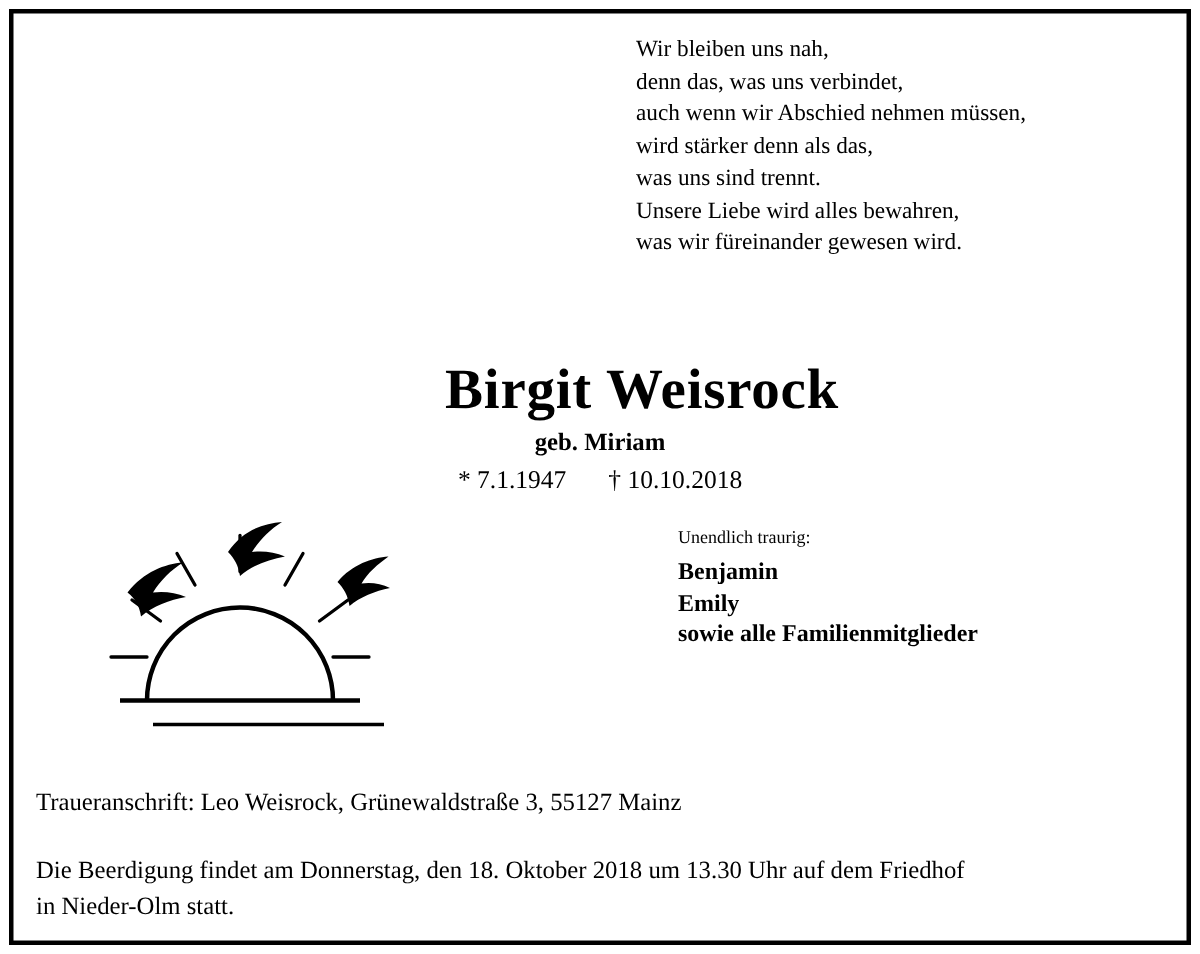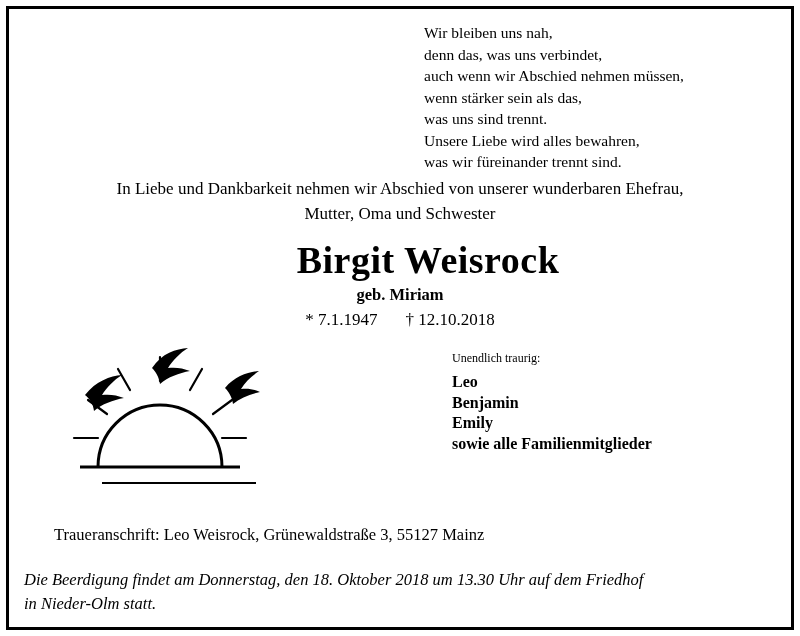--- a/index.html
+++ b/index.html
@@ -130,66 +130,59 @@
     height: 190px;
   }
 
   
   .addr {
     position: absolute;
     left: 24px;
     top: 525px;
     font-size: 16.5px;
     color: #000;
-    margin-left: 30px;
   }
   .funeral {
     position: absolute;
     left: 24px;
     top: 568px;
     width: 760px;
     font-size: 16.5px;
     line-height: 24px;
     color: #000;
-    font-style: italic;
   }
 </style>
 </head>
 <body>
 
 <div class="page">
   <div class="border-frame"></div>
 
   <div class="content">
 
     <div class="poem">
       <div>Wir bleiben uns nah,</div>
       <div>denn das, was uns verbindet,</div>
       <div>auch wenn wir Abschied nehmen müssen,</div>
-      <div>wenn stärker sein als das,</div>
+      <div>wird stärker denn als das,</div>
       <div>was uns sind trennt.</div>
       <div>Unsere Liebe wird alles bewahren,</div>
-      <div>was wir füreinander trennt sind.</div>
-    </div>
-
-    <div class="intro">
-      <div>In Liebe und Dankbarkeit nehmen wir Abschied von unserer wunderbaren Ehefrau,</div>
-      <div>Mutter, Oma und Schwester</div>
-    </div>
+      <div>was wir füreinander gewesen wird.</div>
+    </div>
+
 
     <div class="name">Birgit Weisrock</div>
     <div class="birthname">geb. Miriam</div>
 
     <div class="dates">
-      <span>* 7.1.1947</span><span class="sep"></span><span>† 12.10.2018</span>
+      <span>* 7.1.1947</span><span class="sep"></span><span>† 10.10.2018</span>
     </div>
 
     <div class="mourn-title">Unendlich traurig:</div>
     <div class="mourn-list">
-      <div>Leo</div>
       <div>Benjamin</div>
       <div>Emily</div>
       <div>sowie alle Familienmitglieder</div>
     </div>
 
     <div class="graphic">
       <svg width="240" height="190" viewBox="0 0 240 190" xmlns="http://www.w3.org/2000/svg">
 
         <g fill="#000000">
           <path d="M112 63 C122 48, 136 44, 148 43 C140 48, 133 55, 128 63 C135 62, 143 63, 150 66 C139 68, 128 72, 120 79 C119 72, 116 67, 112 63 Z"></path>

